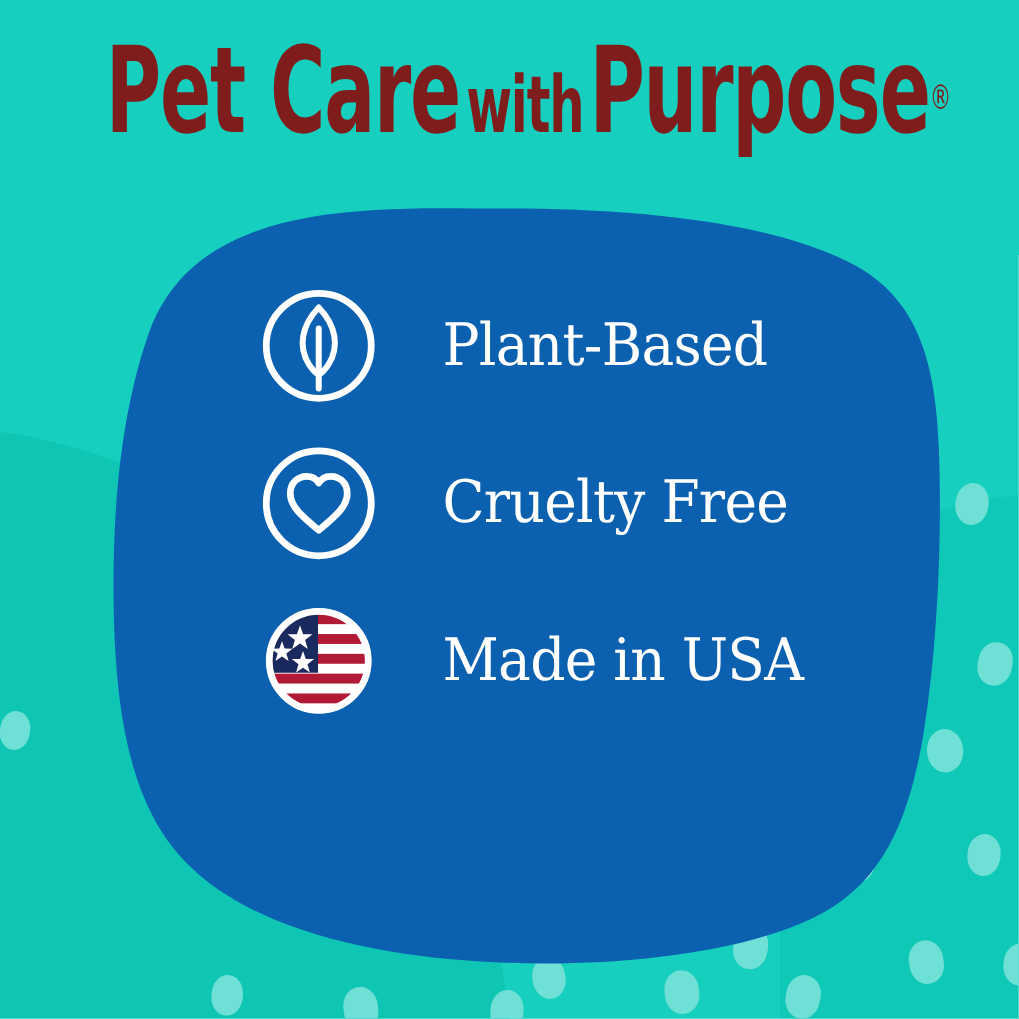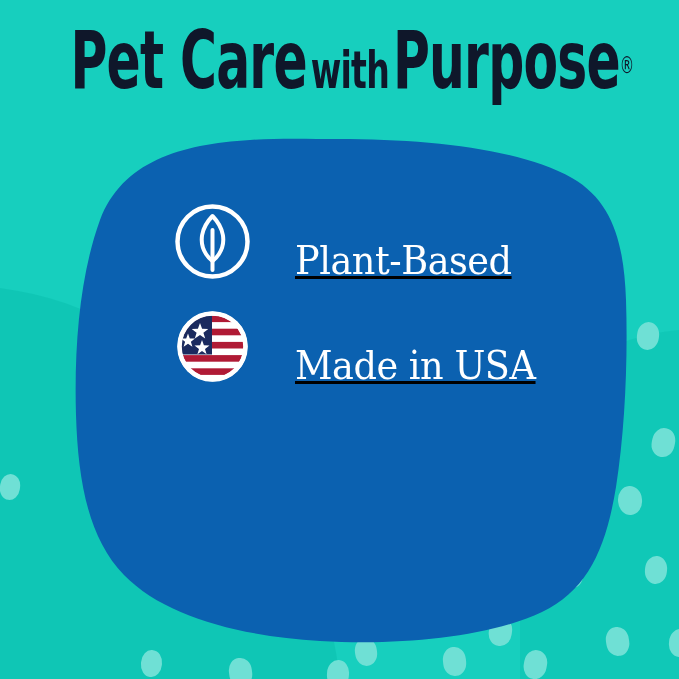--- a/index.html
+++ b/index.html
@@ -28,21 +28,21 @@
     z-index:3;
   }
 
   
   #headline {
     position:absolute;
     left:0; top:18px;
     width:679px;
     text-align:center;
     white-space:nowrap;
-    color:#0f172a;
+    color:#7f1d1d;
     font-family:"DejaVu Sans Condensed","Liberation Sans", sans-serif;
     font-weight:700;
     letter-spacing:-1px;
   }
   #headline .hl-main {
     font-size:70px;
     line-height:86px;
     transform:scaleX(0.80) scaleY(1.14);
     transform-origin:center center;
     display:inline-block;
@@ -63,23 +63,22 @@
   }
 
   
   #features {
     position:absolute;
     left:171px; top:178px;
     width:420px;
   }
   .feature-row {
     display:flex;
-    align-items:flex-end;
+    align-items:center;
     height:105px;
-    text-decoration:underline;
   }
   .feature-icon {
     width:83px; height:83px;
     flex:0 0 83px;
     position:relative;
   }
   .feature-icon svg { display:block; width:83px; height:83px; }
   .feature-label {
     margin-left:41px;
     color:#FFFFFF;
@@ -160,20 +159,34 @@
           <svg viewBox="0 0 83 83">
             <circle cx="41.5" cy="41.5" r="35" fill="none" stroke="#FFFFFF" stroke-width="4.5"></circle>
             <path d="M41.5 16 C 53 28, 55.5 42, 48 54 C 45.5 58, 43 60, 41.5 61
                      C 40 60, 37.5 58, 35 54 C 27.5 42, 30 28, 41.5 16 Z" fill="none" stroke="#FFFFFF" stroke-width="4" stroke-linejoin="round"></path>
             <line x1="41.5" y1="30" x2="41.5" y2="70" stroke="#FFFFFF" stroke-width="4" stroke-linecap="round"></line>
           </svg>
         </div>
         <div class="feature-label">Plant-Based</div>
       </div>
 
+      <div class="feature-row">
+        <div class="feature-icon">
+          <svg viewBox="0 0 83 83">
+            <circle cx="41.5" cy="41.5" r="35" fill="none" stroke="#FFFFFF" stroke-width="4.5"></circle>
+            <path d="M41.5 59.5 C 30 50, 22.5 43.5, 22.5 35
+                     C 22.5 28, 27.5 23.5, 33.5 23.5
+                     C 37.5 23.5, 40 25.5, 41.5 28
+                     C 43 25.5, 45.5 23.5, 49.5 23.5
+                     C 55.5 23.5, 60.5 28, 60.5 35
+                     C 60.5 43.5, 53 50, 41.5 59.5 Z" fill="none" stroke="#FFFFFF" stroke-width="4.5" stroke-linejoin="round"></path>
+          </svg>
+        </div>
+        <div class="feature-label">Cruelty Free</div>
+      </div>
 
 
       <div class="feature-row">
         <div class="feature-icon">
           <svg viewBox="0 0 83 83">
             <defs>
               <clipPath id="flagClip">
                   <circle cx="41.5" cy="41.5" r="31"></circle>
                 </clipPath>
             </defs>

